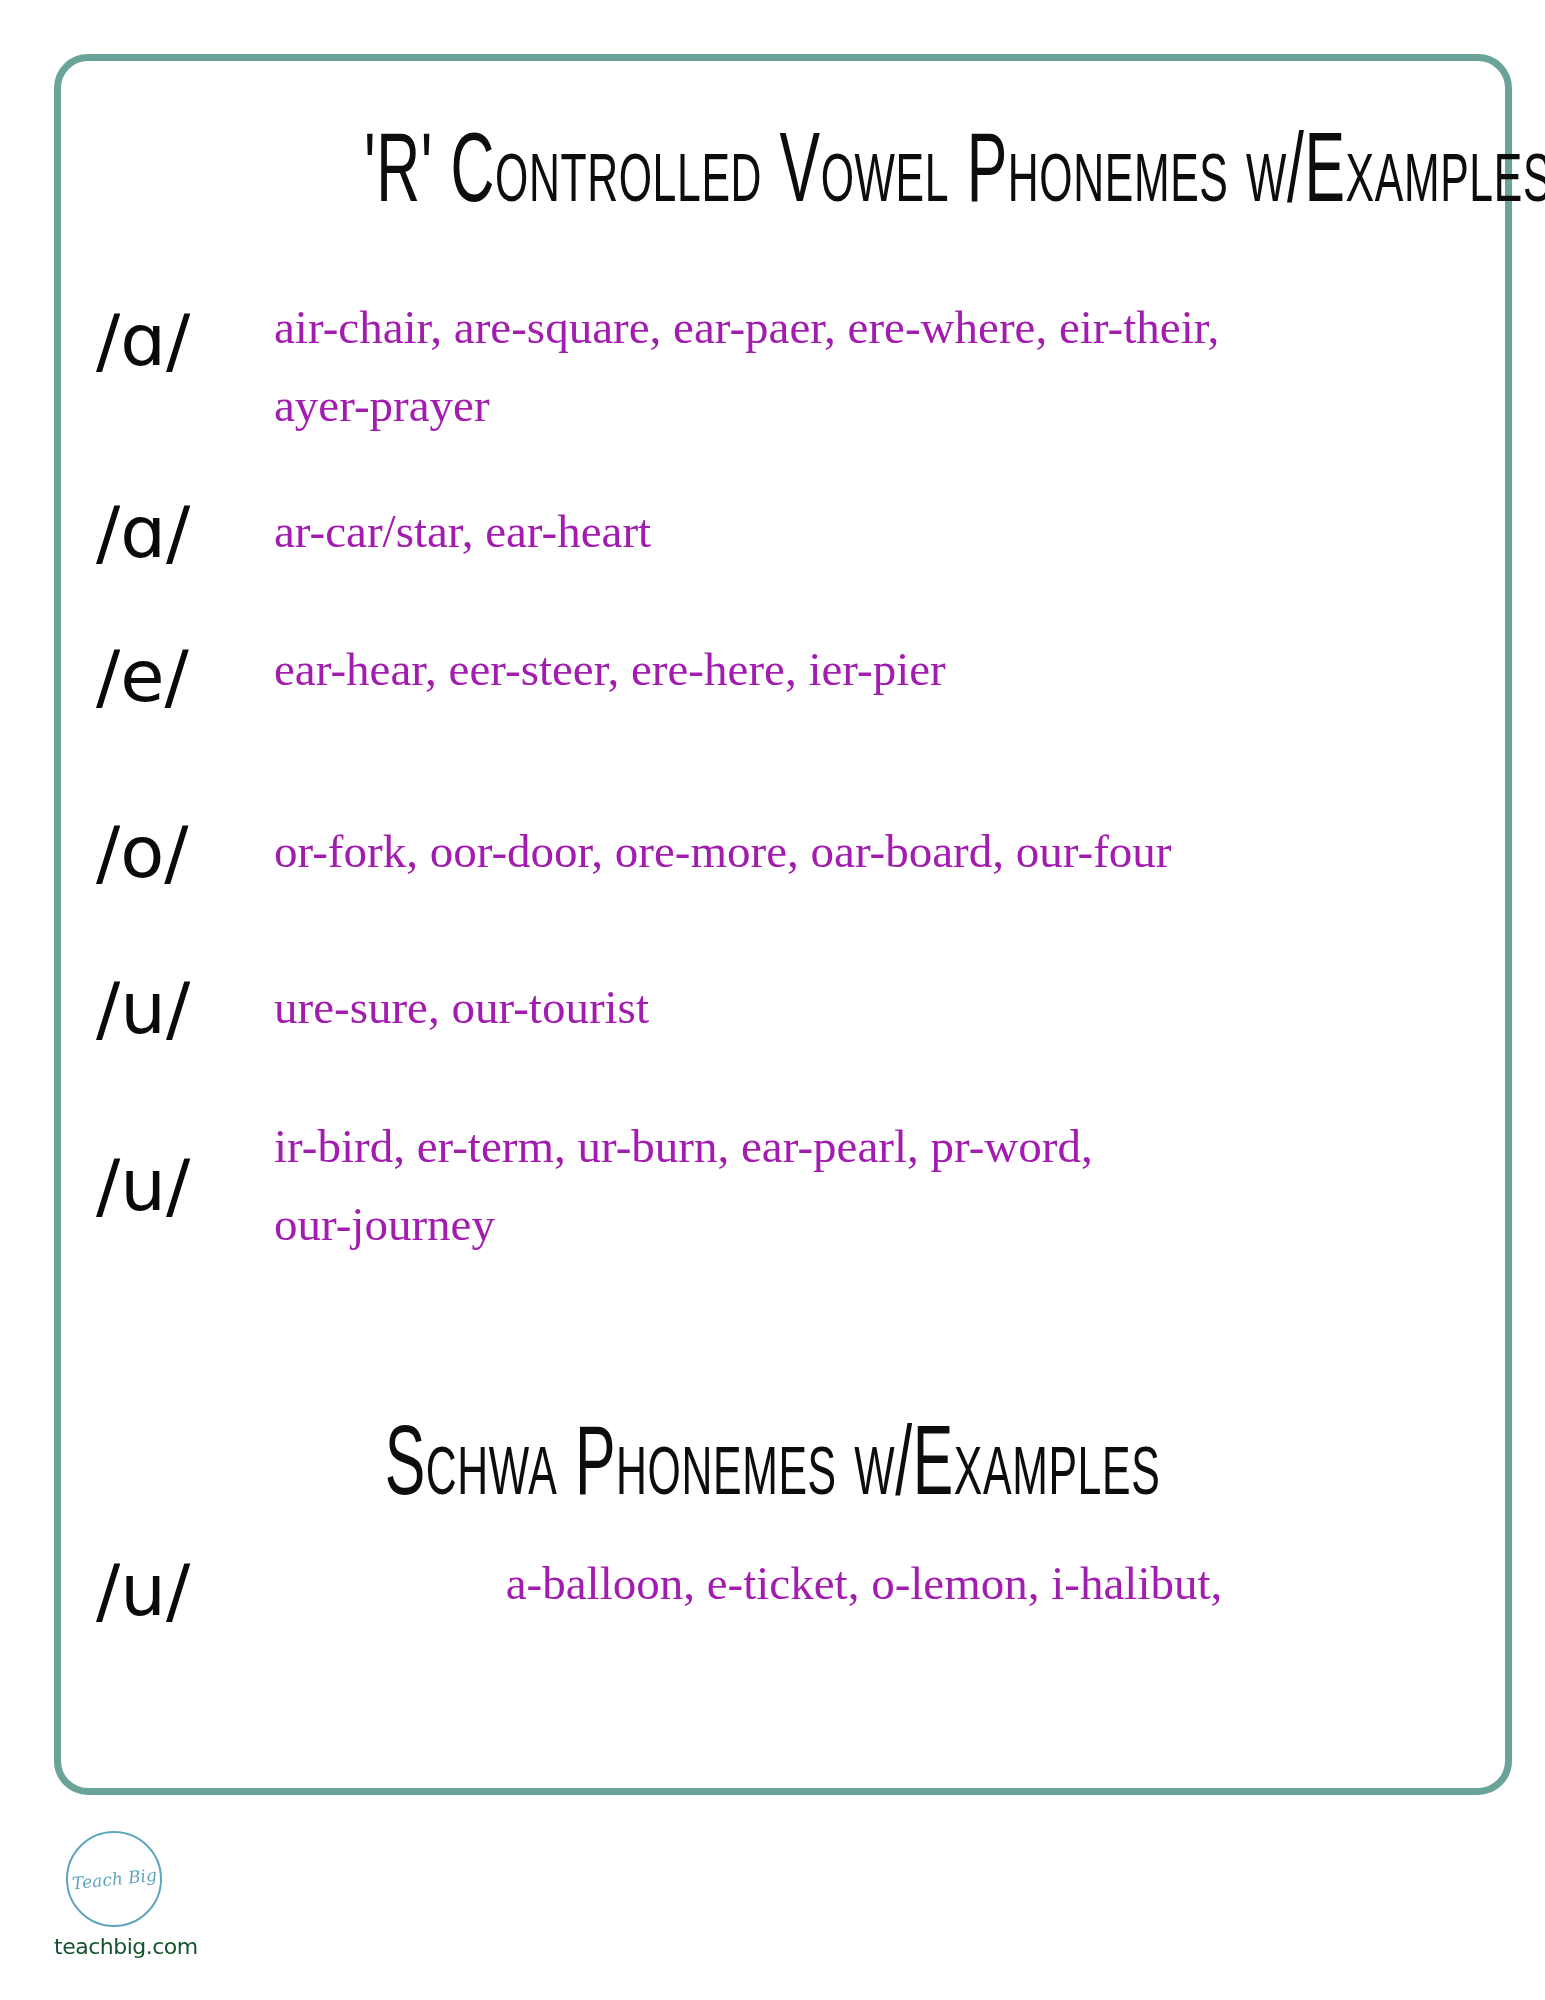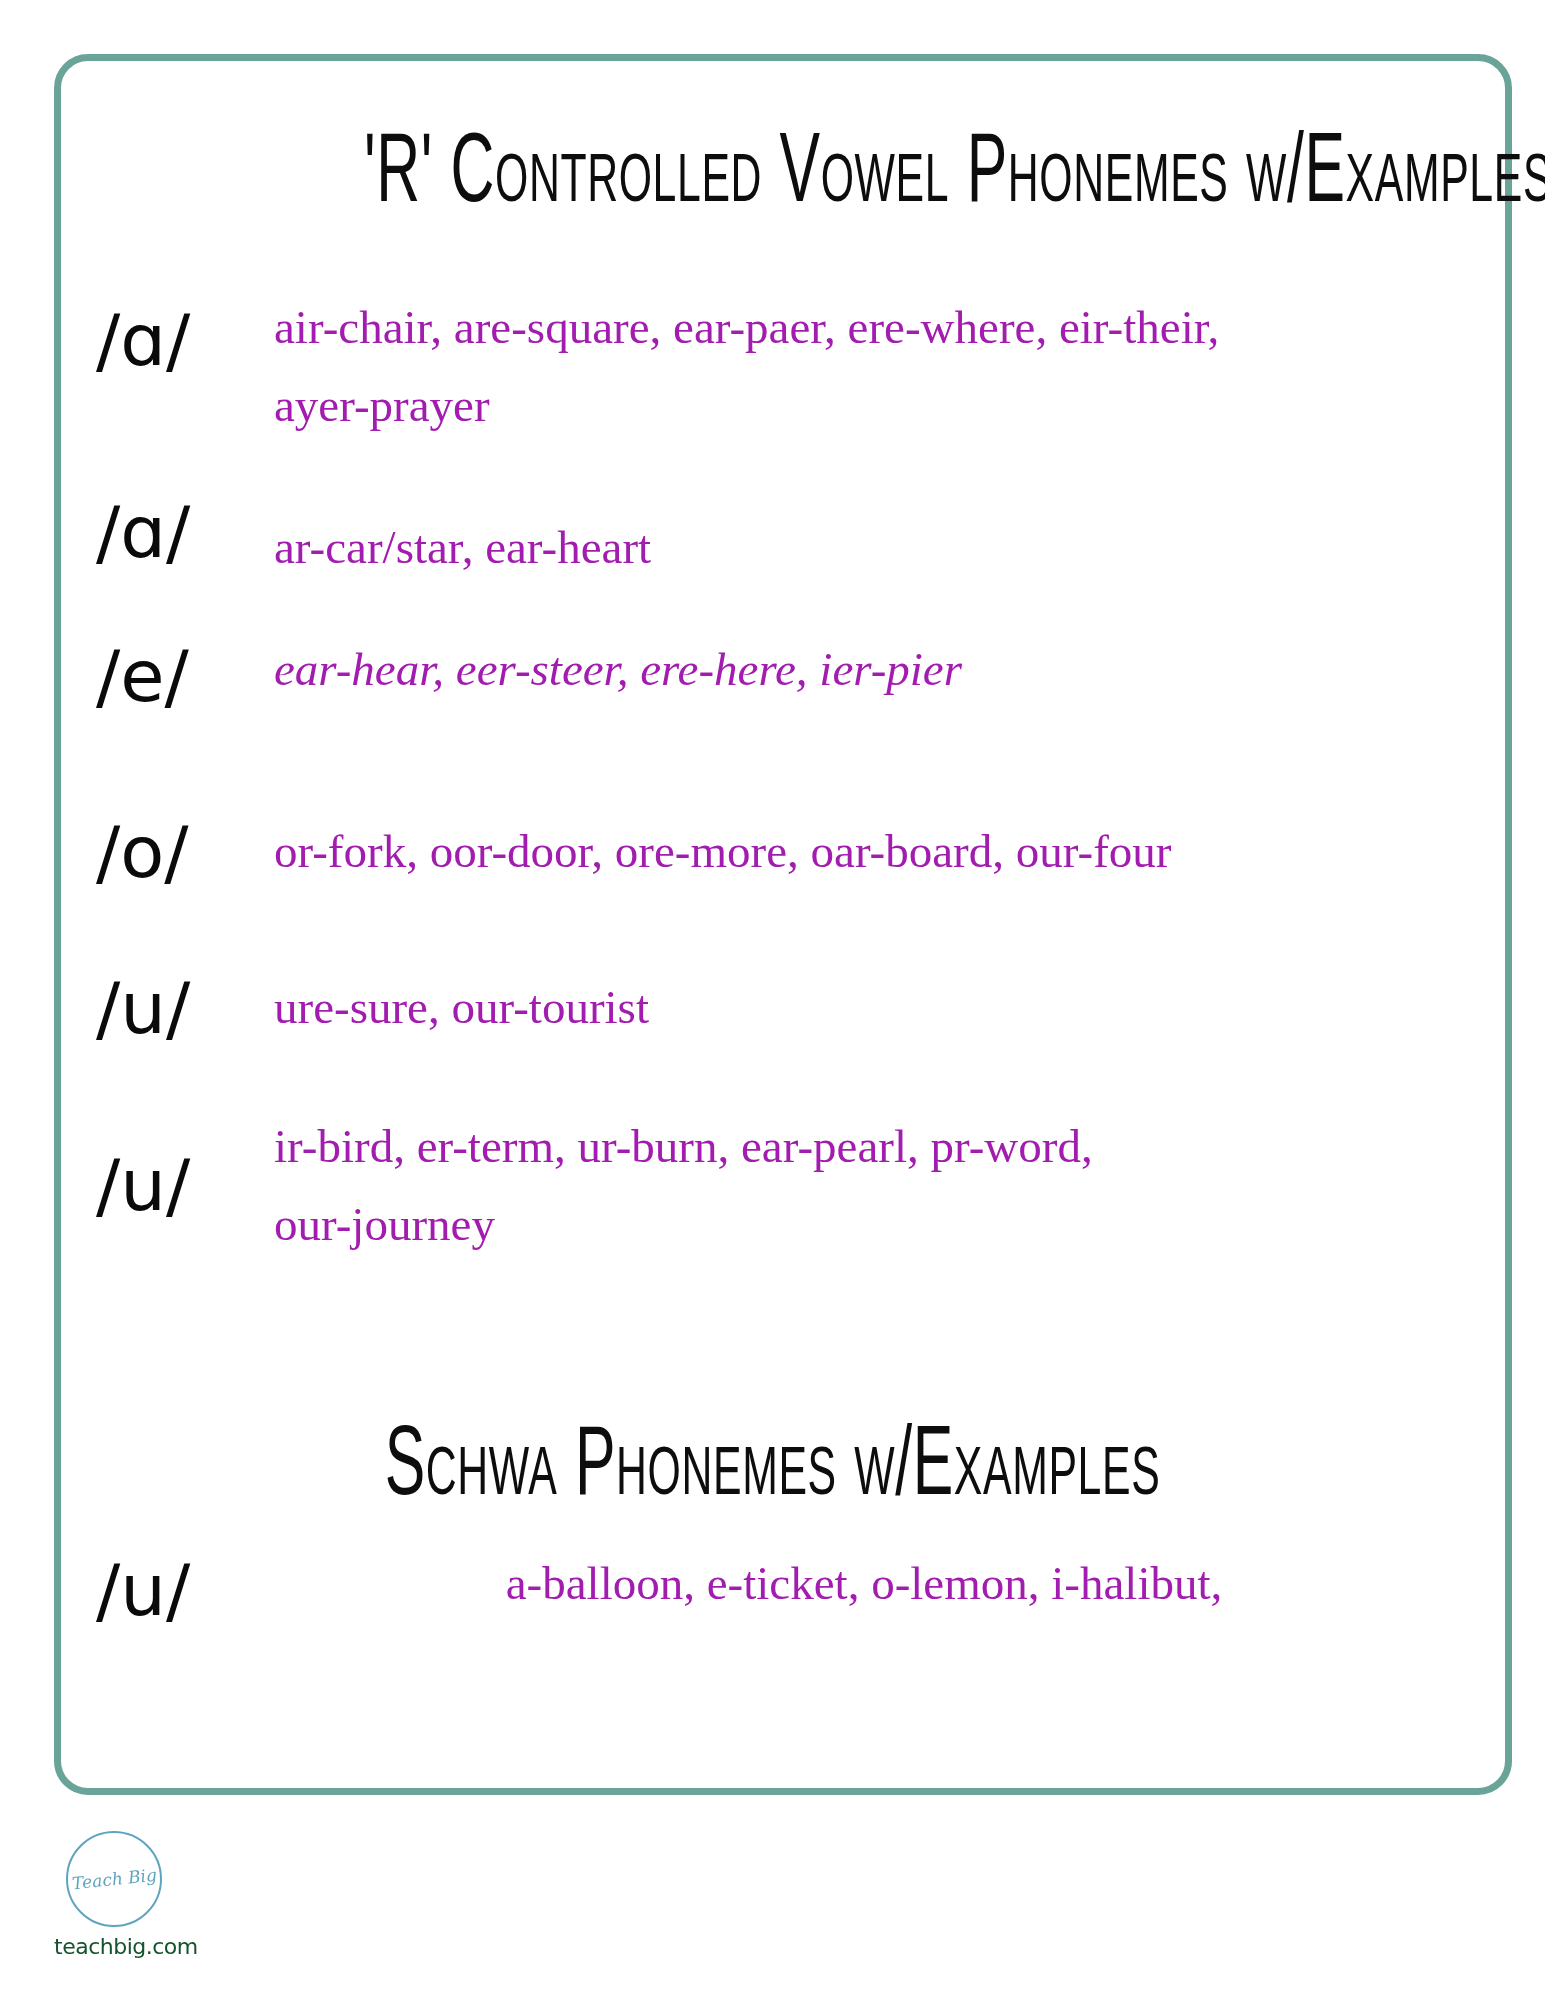--- a/index.html
+++ b/index.html
@@ -126,28 +126,28 @@
 <div class="row" style="top:300px;">
   <div class="symbol" style="top:0px;">/ɑ/</div>
   <div class="examples" style="top:-12px;">
     <span class="line">air-chair, are-square, ear-paer, ere-where, eir-their,</span>
     <span class="line">ayer-prayer</span>
   </div>
 </div>
 
 <div class="row" style="top:492px;">
   <div class="symbol" style="top:0px;">/ɑ/</div>
-  <div class="examples" style="top:16px;">
+  <div class="examples" style="top:0px;">
     <span class="line">ar-car/star, ear-heart</span>
   </div>
 </div>
 
 <div class="row" style="top:636px;">
   <div class="symbol" style="top:0px;">/e/</div>
-  <div class="examples" style="top:-6px;font-style:italic;">
+  <div class="examples" style="top:-6px;">
     <span class="line">ear-hear, eer-steer, ere-here, ier-pier</span>
   </div>
 </div>
 
 <div class="row" style="top:812px;">
   <div class="symbol" style="top:0px;">/o/</div>
   <div class="examples" style="top:0;">
     <span class="line">or-fork, oor-door, ore-more, oar-board, our-four</span>
   </div>
 </div>

